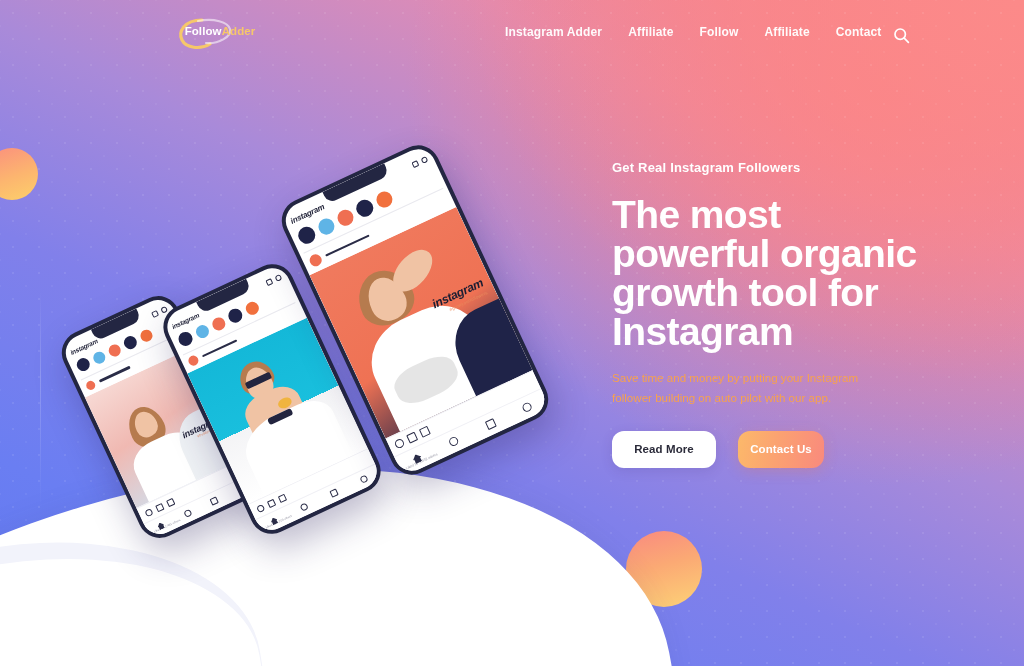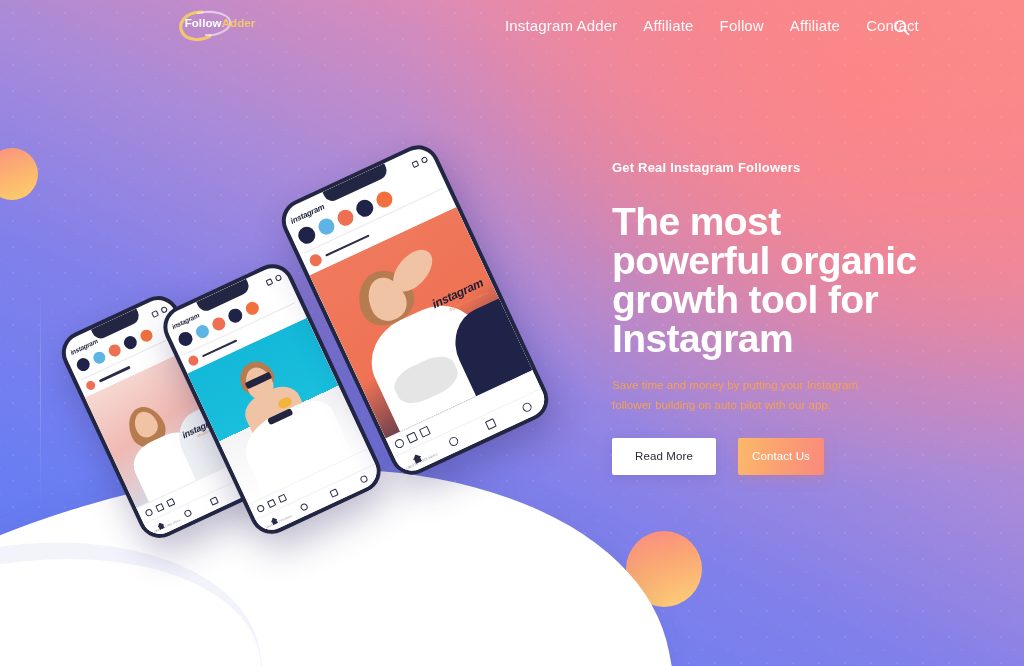--- a/index.html
+++ b/index.html
@@ -64,21 +64,21 @@
   .whiteblob3 {
     position:absolute; left:-340px; top:572px;
     width:600px; height:220px;
     background:#ffffff;
     border-radius:62% 42% 0 0 / 82% 62% 0 0;
     transform:rotate(-9deg);
   }
 
   
   .header {
-    position:absolute; top:4px; left:0; right:0; height:46px;
+    position:absolute; top:12px; left:0; right:0; height:46px;
     display:flex; align-items:center; z-index:40;
   }
   .logo {
     position:absolute; left:168px; top:0px;
     width:96px; height:44px;
     display:flex; align-items:center; justify-content:center;
   }
   .logo svg { position:absolute; left:0; top:0; }
   .logo-text {
     position:relative; z-index:2;
@@ -88,56 +88,56 @@
   }
   .logo-follow { color:#ffffff; }
   .logo-adder  { color:#f6c76a; }
 
   .nav {
     position:absolute; left:505px; top:13px;
     display:flex; align-items:center; gap:26px;
   }
   .nav-item {
     color:rgba(255,255,255,0.96);
-    font-size:15px; font-weight:400; letter-spacing:.15px;
+    font-size:12px; font-weight:700; letter-spacing:.15px;
     text-decoration:none; white-space:nowrap;
     cursor:pointer;
   }
   .search-btn {
     position:absolute; left:888px; top:10px;
     width:26px; height:26px;
     display:flex; align-items:center; justify-content:center;
     cursor:pointer;
   }
 
   
   .content {
     position:absolute; left:612px; top:160px; width:400px; z-index:30;
   }
   .eyebrow {
     color:#ffffff; font-size:13px; font-weight:bold;
-    letter-spacing:.2px; margin-bottom:27px;
+    letter-spacing:.2px; margin-bottom:20px;
   }
   .headline {
     color:#ffffff; font-weight:bold;
     font-size:39px; line-height:1.0;
     letter-spacing:-0.6px;
     margin-bottom:17px;
     max-width:320px;
   }
   .subtitle {
     color:#f7a14e; font-size:11.6px; line-height:1.75;
     max-width:262px; margin-bottom:22px;
     font-weight:500;
   }
   .btn-row { display:flex; align-items:center; gap:22px; }
   .btn {
     display:flex; align-items:center; justify-content:center;
-    height:37px; border-radius:2px;
-    font-size:11.5px; font-weight:normal;
+    height:37px; border-radius:12px;
+    font-size:11.5px; font-weight:bold;
     cursor:pointer; border:none;
     font-family:"Liberation Sans", sans-serif;
     letter-spacing:.1px;
   }
   .btn-read {
     width:104px; background:#ffffff; color:#2b2b3a;
     box-shadow:0 3px 12px rgba(70,50,130,0.16);
   }
   .btn-contact {
     width:86px; color:#ffffff;

